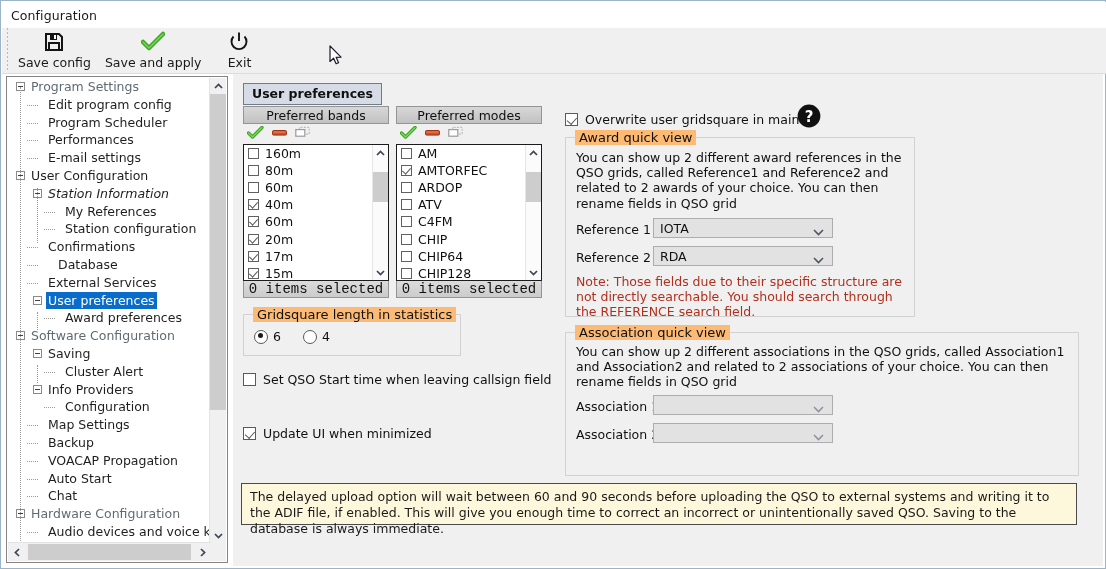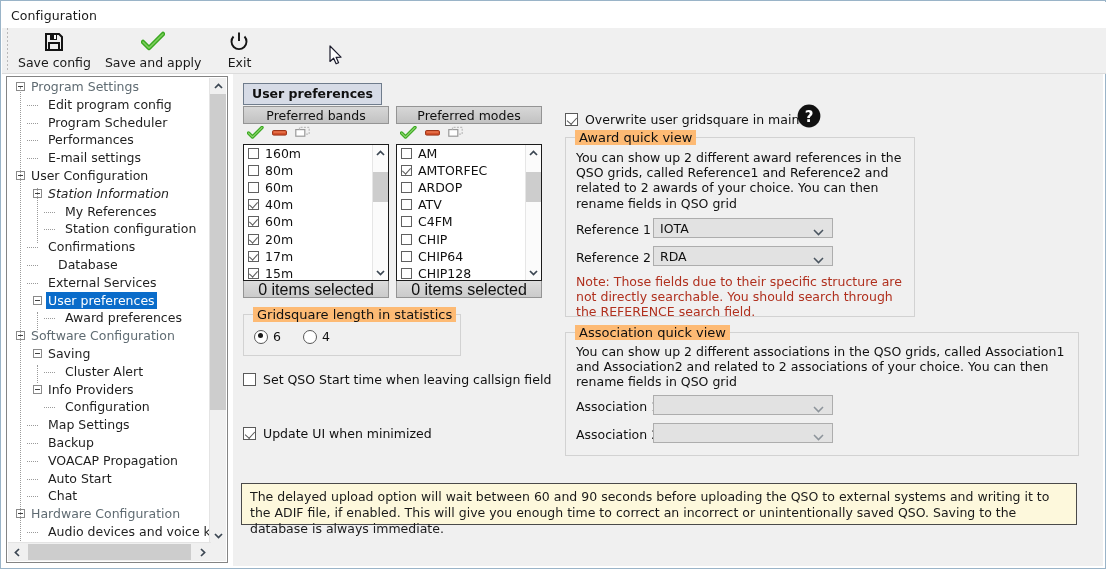--- a/index.html
+++ b/index.html
@@ -232,22 +232,22 @@
     position: absolute; left: 0; top: 27px;
     width: 15px; height: 30px;
     background: #cdcdcd;
   }
   .lg-footer {
     height: 17px; line-height: 17px;
     text-align: center;
     background: linear-gradient(#dcdcdc, #cbcbcb);
     border: 1px solid #949494;
     border-top: none;
-    font-family: Liberation Sans, sans-serif;
-    font-size: 16px;
+    font-family: Liberation Mono, monospace;
+    font-size: 14px;
     color: #101010;
     box-sizing: border-box;
   }
 
   
   .groupbox {
     position: absolute;
     border: 1px solid #d2d2d2;
     box-sizing: border-box;
   }
@@ -748,21 +748,21 @@
         <span class="chev">
           <svg width="11" height="7" viewBox="0 0 11 7">
               <path d="M1 1 L5.5 5.6 L10 1" fill="none" stroke="#4a5560" stroke-width="1.5"></path>
             </svg>
         </span>
       </div>
 
       <div class="gb-note" style="left:10px; top:136px; width:330px;">Note: Those fields due to their specific structure are not directly searchable. You should search through the REFERENCE search field.</div>
     </div>
 
-    <div class="groupbox" style="left:332px; top:258px; width:514px; height:124px;">
+    <div class="groupbox" style="left:332px; top:258px; width:514px; height:144px;">
       <div class="gb-title">Association quick view</div>
       <div class="gb-para" style="left:10px; top:11px; width:498px;">You can show up 2 different associations in the QSO grids, called Association1 and Association2 and related to 2 associations of your choice. You can then rename fields in QSO grid</div>
 
       <div class="field-label" style="left:10px; top:66px;">Association 1</div>
       <div class="combo" style="left:87px; top:62px; width:180px;">
         <span></span>
         <span class="chev">
           <svg width="11" height="7" viewBox="0 0 11 7">
               <path d="M1 1 L5.5 5.6 L10 1" fill="none" stroke="#8d949b" stroke-width="1.5"></path>
             </svg>

